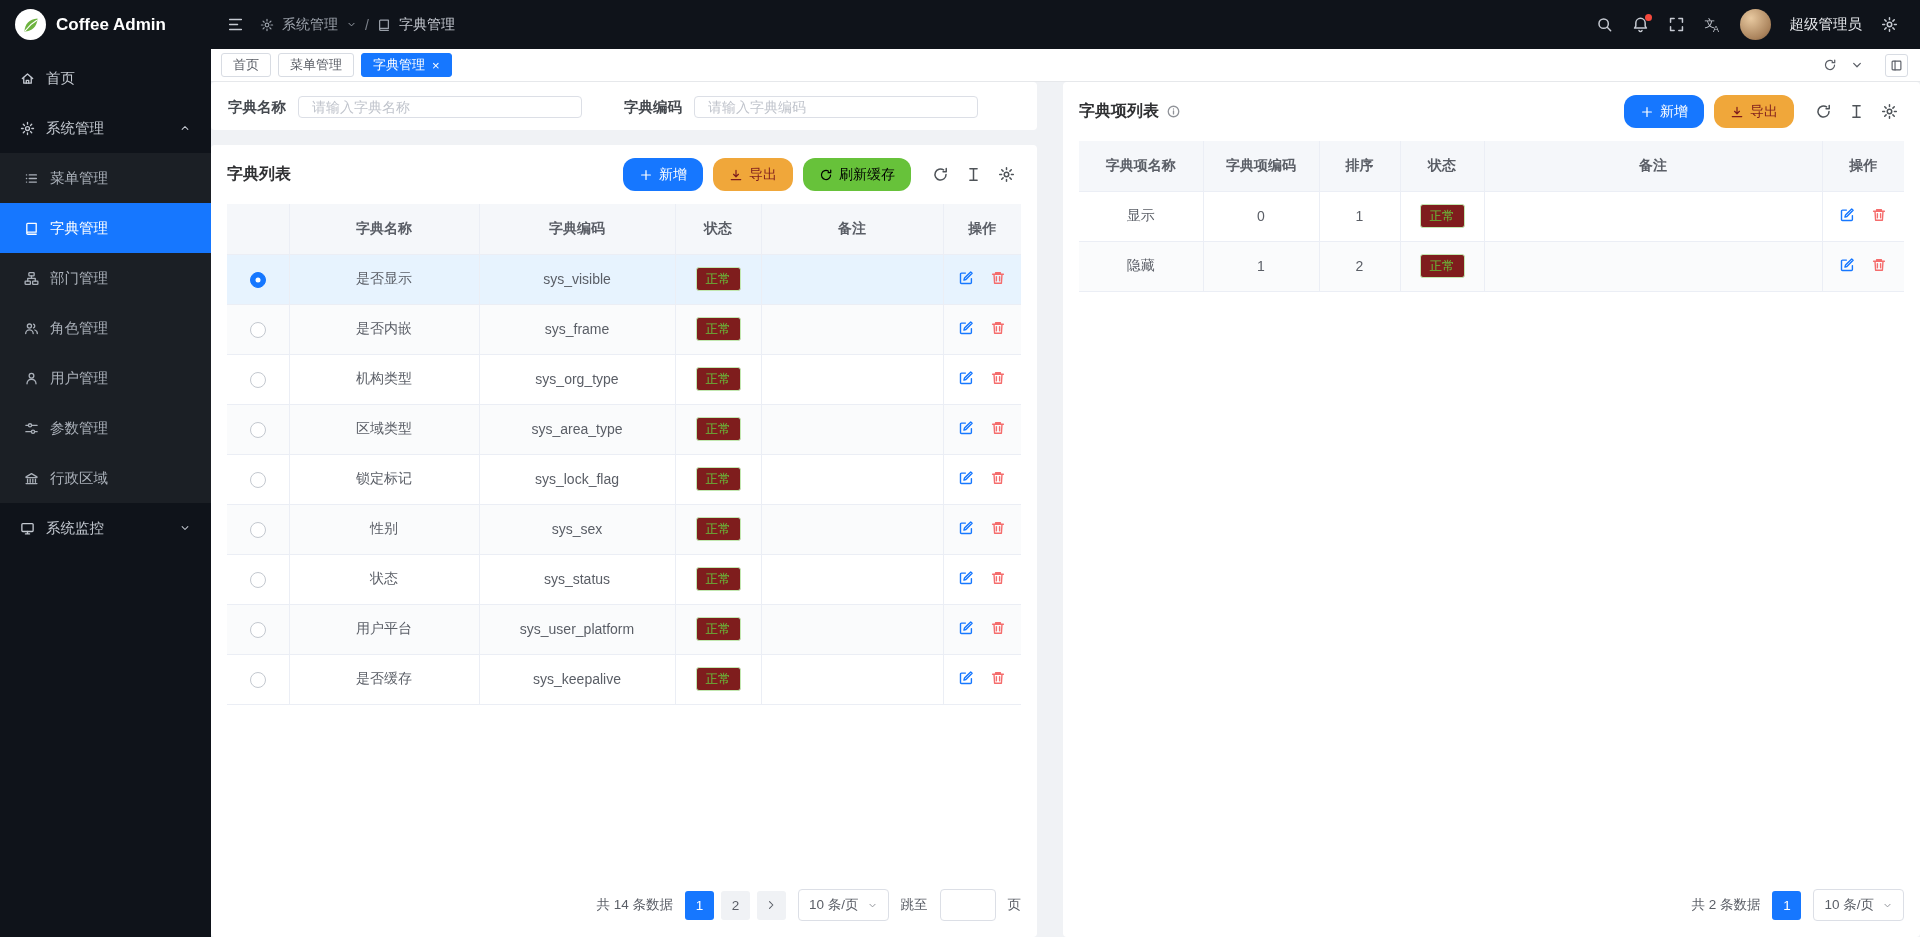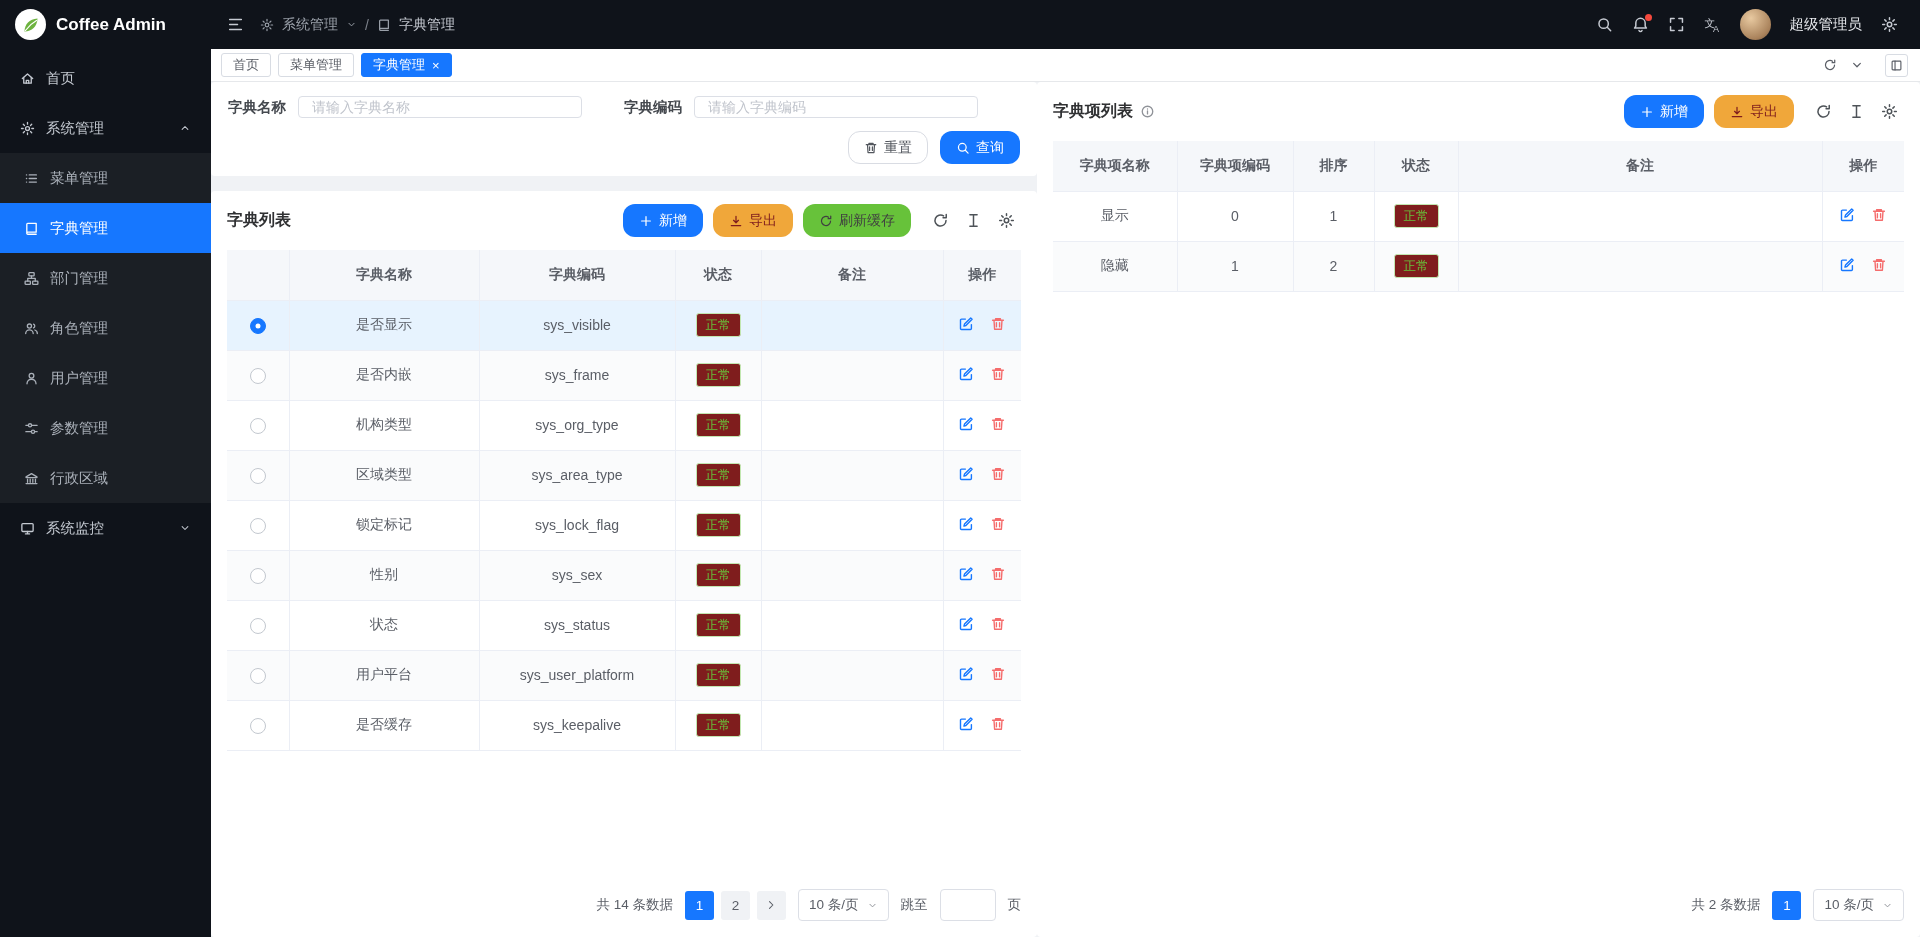--- a/index.html
+++ b/index.html
@@ -48,38 +48,38 @@
   .tab { height:24px; padding:0 11px; border:1px solid #d8dce3; border-radius:3px; display:inline-flex; align-items:center; gap:7px; font-size:13px; color:#5a5e66; background:#fff; cursor:pointer; white-space:nowrap; }
   .tab.active { background:#1677ff; border-color:#1677ff; color:#fff; }
   .tab-close { font-size:13px; line-height:1; cursor:pointer; }
   .tabbar-tools { display:flex; align-items:center; gap:13px; color:#5a5e66; padding-right:2px; }
   .tabbar-tools .icn { cursor:pointer; }
   .tabbar-tools .icn svg { width:14px; height:14px; }
   .tool-box { width:23px; height:23px; border:1px solid #d8dce3; border-radius:3px; display:inline-flex; align-items:center; justify-content:center; margin-left:8px; cursor:pointer; }
   .tool-box .icn svg { width:13px; height:13px; }
 
   
-  .content { flex:1; display:flex; gap:0; padding:0; min-height:0; }
+  .content { flex:1; display:flex; gap:26px; padding:0; min-height:0; }
   .card { background:#fff; border-radius:4px; }
   .left-col { width:826px; flex-shrink:0; display:flex; flex-direction:column; gap:15px; min-height:0; }
 
   .search-card { padding:14px 17px 12px; flex-shrink:0; }
   .search-row { display:flex; align-items:center; gap:42px; }
   .form-item { display:flex; align-items:center; gap:12px; }
   .form-label { font-size:14.5px; color:#45494f; font-weight:600; white-space:nowrap; }
   .inp { width:284px; height:22px; border:1px solid #dcdfe6; border-radius:4px; padding:0 13px; font-size:14px; color:#303133; outline:none; font-family:inherit; }
   .inp::placeholder { color:#c0c4cc; }
   .search-actions { display:flex; justify-content:flex-end; gap:12px; margin-top:13px; }
 
   .btn { height:33px; padding:0 15px; border-radius:12px; border:1px solid transparent; display:inline-flex; align-items:center; gap:6px; font-size:14px; cursor:pointer; font-family:inherit; white-space:nowrap; }
   .btn .icn svg { width:14px; height:14px; }
   .btn-plain { background:#fff; border-color:#d9dce3; color:#53575e; }
   .btn-primary { background:#1677ff; color:#fff; }
   .btn-warning { background:#f0a73a; color:#7f1d1d; }
-  .btn-success { background:#67c23a; color:#404040; }
+  .btn-success { background:#67c23a; color:#000000; }
   .icon-btn { width:30px; height:30px; display:inline-flex; align-items:center; justify-content:center; color:#4e5358; cursor:pointer; background:none; border:none; }
   .icon-btn .icn svg { width:17px; height:17px; }
 
   .list-card { flex:1; display:flex; flex-direction:column; padding:0 16px; min-height:0; }
   .right-card { flex:1; display:flex; flex-direction:column; padding:0 16px; min-width:0; }
   .card-head { display:flex; align-items:center; padding:13px 0; flex-shrink:0; }
   .card-title { font-size:16px; font-weight:bold; color:#303133; display:flex; align-items:center; gap:7px; }
   .card-title .info { color:#909399; }
   .card-title .info svg { width:15px; height:15px; }
   .card-actions { margin-left:auto; display:flex; align-items:center; gap:10px; }
@@ -347,40 +347,20 @@
         <section class="card search-card">
           <div class="search-row">
             <div class="form-item">
               <label class="form-label">字典名称</label>
               <input class="inp" placeholder="请输入字典名称" style="">
             </div>
             <div class="form-item">
               <label class="form-label">字典编码</label>
               <input class="inp" placeholder="请输入字典编码" style="">
             </div>
-          </div>
-          <div class="search-actions">
-            <button class="btn btn-plain">
-              <span class="icn">
-                  <svg viewBox="0 0 16 16" fill="none" stroke="currentColor" stroke-width="1.4" stroke-linecap="round" stroke-linejoin="round">
-                    <path d="M2.6 4.2h10.8M5.6 4.2V2.8h4.8v1.4M4 4.2l.6 9h6.8l.6-9"></path>
-                    <path d="M6.4 6.6v4.2M9.6 6.6v4.2"></path>
-                  </svg>
-                </span>
-              <span>重置</span>
-            </button>
-            <button class="btn btn-primary">
-              <span class="icn">
-                  <svg viewBox="0 0 16 16" fill="none" stroke="currentColor" stroke-width="1.4" stroke-linecap="round" stroke-linejoin="round">
-                    <circle cx="7.2" cy="7.2" r="4.4"></circle>
-                    <path d="M10.6 10.6 13.8 13.8"></path>
-                  </svg>
-                </span>
-              <span>查询</span>
-            </button>
           </div>
         </section>
 
         <section class="card list-card">
           <div class="card-head">
             <div class="card-title">字典列表</div>
             <div class="card-actions">
               <button class="btn btn-primary">
                 <span class="icn">
                     <svg viewBox="0 0 16 16" fill="none" stroke="currentColor" stroke-width="1.4" stroke-linecap="round" stroke-linejoin="round">

